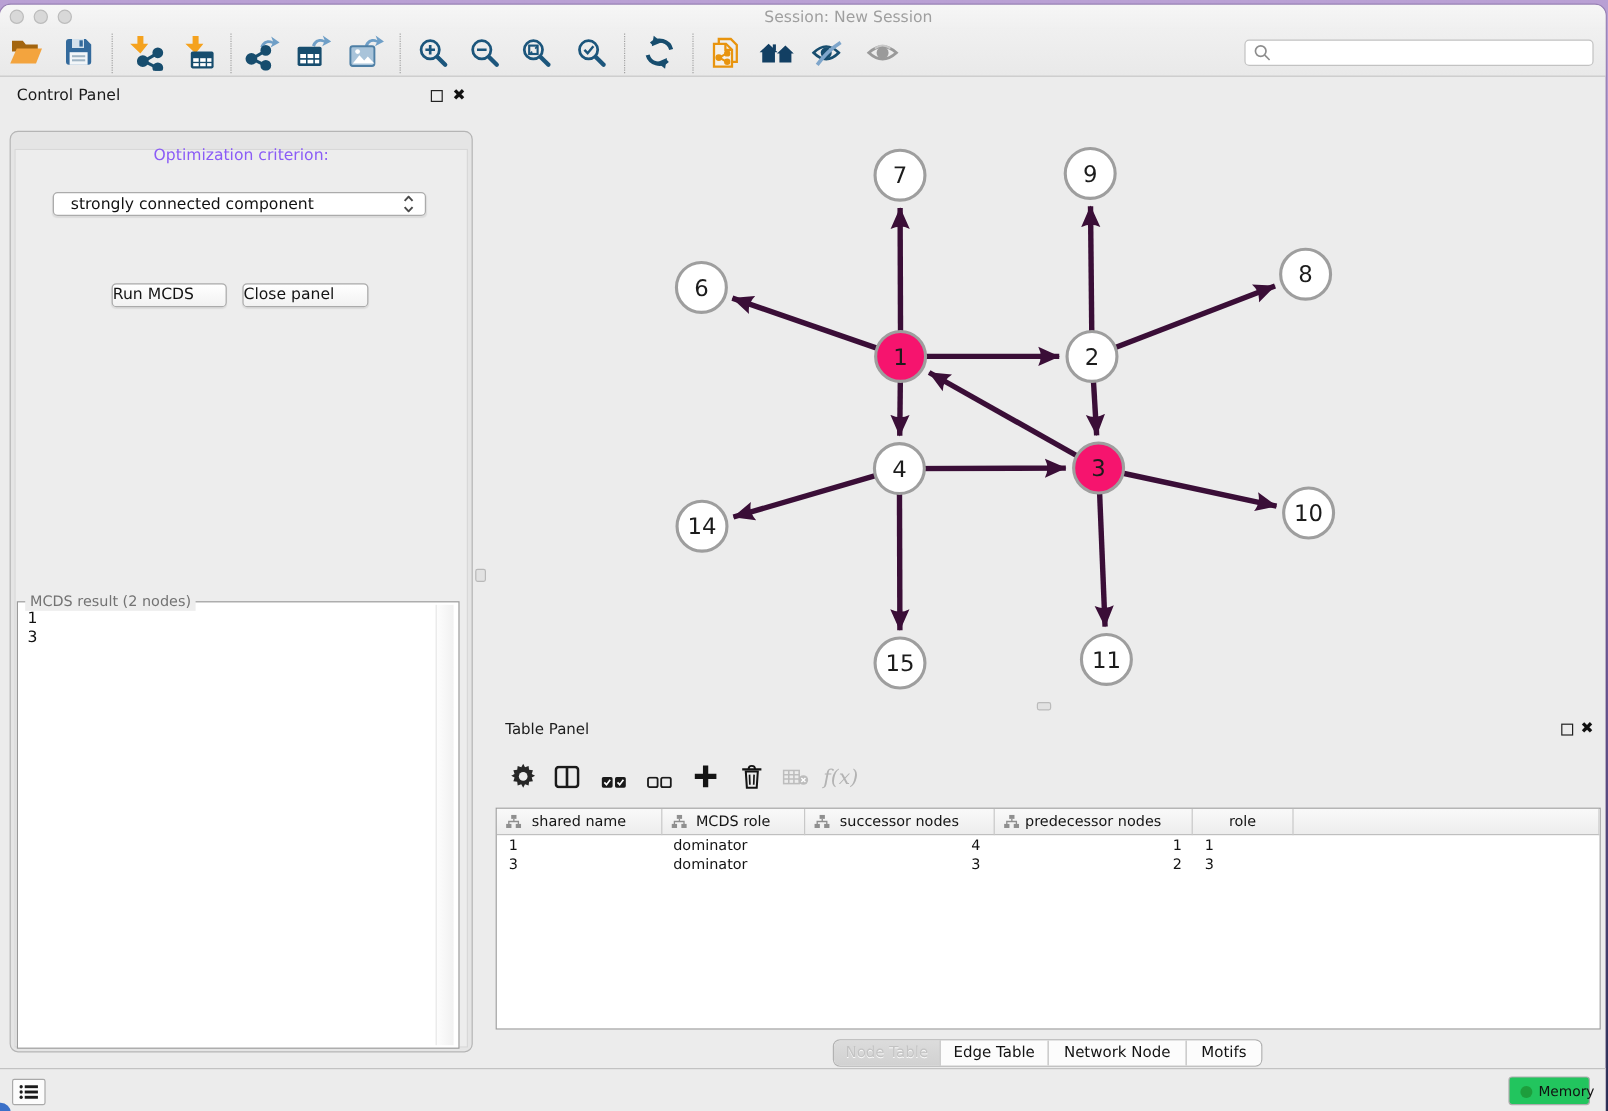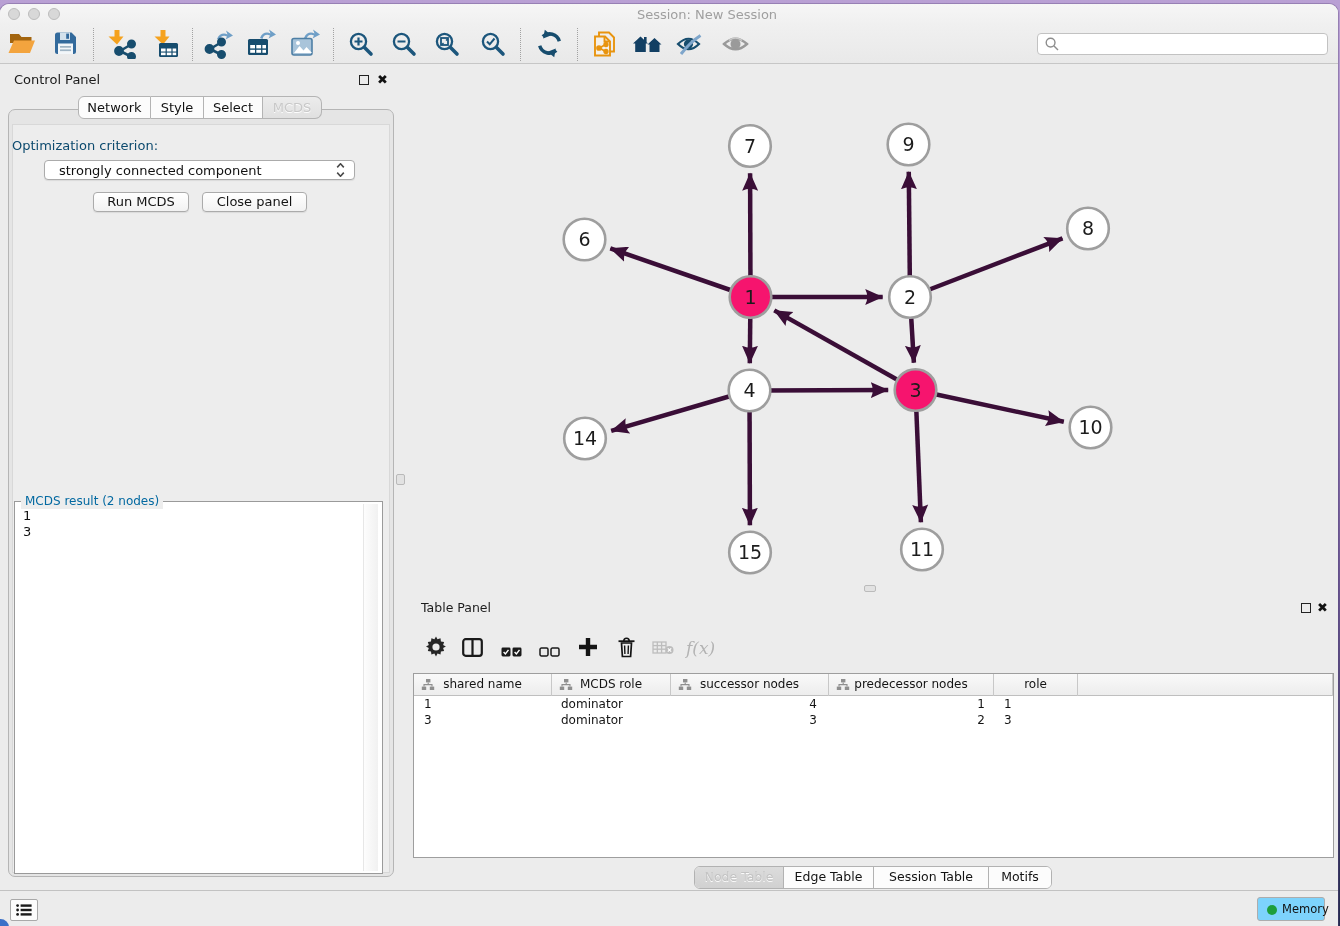--- a/index.html
+++ b/index.html
@@ -28,31 +28,31 @@
   .cp-tabs{left:78px;top:92px;height:23px;display:flex;z-index:3;}
   .cp-tab{box-sizing:border-box;height:23px;line-height:21px;text-align:center;font-size:13px;
     color:#131313;background:#fcfcfc;border:1px solid #b4b4b4;border-left:none;}
   .cp-tab.first{border-left:1px solid #b4b4b4;border-radius:6px 0 0 6px;}
   .cp-tab.sel{background:linear-gradient(#ececec,#e0e0e0);color:#c8c8c8;
     text-shadow:0 1px 0 rgba(255,255,255,.95);border-radius:0 7px 7px 0;}
   .tabpane{left:8px;top:105px;width:386px;height:768px;box-sizing:border-box;
     border:1px solid #b5b5b5;border-radius:7px;background:#e5e5e5;}
   .innerpane{left:12px;top:120px;width:378px;height:749px;box-sizing:border-box;
     background:#ededed;border:1px solid #d8d8d8;}
-  .opt-label{left:12px;top:134px;width:378px;font-size:13px;color:#0c4a6e;}
+  .opt-label{left:12px;top:118px;width:378px;text-align:center;font-size:13px;color:#8b5cf6;}
   .select{left:44px;top:156px;width:311px;height:20px;box-sizing:border-box;background:#fff;
     border:1px solid #ababab;border-radius:4px;box-shadow:0 1px 1px rgba(0,0,0,.08);}
   .select .val{position:absolute;left:14px;top:1px;font-size:13px;color:#111;line-height:17px;}
   .btn{position:absolute;height:20px;box-sizing:border-box;border:1px solid #ababab;border-radius:4px;
-    background:linear-gradient(#ffffff,#f2f2f2);font-size:13px;color:#141414;text-align:center;
-    line-height:18px;box-shadow:0 1px 1px rgba(0,0,0,.08);}
+    background:linear-gradient(#ffffff,#f2f2f2);font-size:13px;color:#141414;text-align:left;
+    line-height:18px;box-shadow:0 1px 1px rgba(0,0,0,.08);margin-top:44px;}
   .fieldset{left:14px;top:497px;width:369px;height:373px;box-sizing:border-box;
     border:1px solid #9a9a9a;background:#fff;}
   .fs-legend{position:absolute;left:6px;top:-8px;background:#ededed;padding:0 4px;
-    font-size:12px;color:#0369a1;line-height:15px;}
+    font-size:12px;color:#737373;line-height:15px;}
   .fs-items{position:absolute;left:8px;top:6px;font-size:13px;color:#111;line-height:16px;}
   .fs-scroll{position:absolute;right:4px;top:2px;bottom:2px;width:14px;
     background:linear-gradient(90deg,#fdfdfd,#f1f1f1);border-left:1px solid #e7e7e7;}
   .vsplit-handle{left:396px;top:470px;width:9px;height:11px;background:#e2e2e2;
     border:1px solid #b9b9b9;border-radius:2px;box-sizing:border-box;}
   
   .netwin{left:405px;top:61px;width:933px;height:523px;box-sizing:border-box;
     border:1px solid #9c9c9c;border-left-color:#7d9cc9;background:#fff;}
   .net-titlebar{position:absolute;left:0;top:0;right:0;height:21px;
     background:linear-gradient(#f9f9f9,#d7d7d7);border-bottom:1px solid #a8a8a8;}
@@ -79,21 +79,21 @@
     color:#131313;background:#fcfcfc;border-right:1px solid #b2b2b2;}
   .btab:last-child{border-right:none;}
   .btab.sel{background:linear-gradient(#dcdcdc,#d1d1d1);color:#c3c3c3;
     text-shadow:0 1px 0 rgba(255,255,255,.9);}
   
   .statusbar{left:0;top:886px;width:1338px;height:36px;background:#ececec;
     border-top:1px solid #c2c2c2;box-sizing:border-box;}
   .listbtn{position:absolute;left:10px;top:8px;width:28px;height:22px;box-sizing:border-box;
     border:1px solid #a9a9a9;border-radius:2px;background:#fcfcfc;}
   .membtn{position:absolute;left:1257px;top:6px;width:68px;height:24px;box-sizing:border-box;
-    border:1px solid #adadad;border-radius:3px;background:#7dd3fc;}
+    border:1px solid #adadad;border-radius:3px;background:#22c55e;}
   .memdot{position:absolute;left:9px;top:7px;width:10px;height:10px;border-radius:50%;background:#1d9e3c;}
   .memlabel{position:absolute;left:24px;top:4px;font-size:11.5px;color:#111;}
   .bluearc{left:-8px;top:915px;width:17px;height:17px;border-radius:50%;background:#3a70c8;}
 </style>
 </head>
 <body>
 
 <div class="screen">
 <div class="app">
 
@@ -269,26 +269,20 @@
         <line x1="9" y1="9" x2="13" y2="13" stroke="#8d8d8d" stroke-width="1.4"></line>
       </svg>
       <span style="position:absolute;left:26px;top:3px;font-size:12px;color:#333;"></span>
     </div>
   </div>
 
   <div class="abs cp-title">Control Panel</div>
   <div class="abs float-btn" style="left:359px;top:71px;"></div>
   <div class="abs x-btn" style="left:377px;top:70px;">✖</div>
 
-  <div class="abs cp-tabs">
-    <div class="cp-tab first" style="width:73px;">Network</div>
-    <div class="cp-tab" style="width:53px;">Style</div>
-    <div class="cp-tab" style="width:59px;">Select</div>
-    <div class="cp-tab sel" style="width:59px;">MCDS</div>
-  </div>
 
   <div class="abs tabpane"></div>
   <div class="abs innerpane"></div>
 
   <div class="abs opt-label">Optimization criterion:</div>
 
   <div class="abs select">
     <span class="val">strongly connected component</span>
     <svg width="9" height="14" viewBox="0 0 9 14" style="position:absolute;right:9px;top:2px;">
       <path d="M1.2 4.4 L4.5 0.8 7.8 4.4" fill="none" stroke="#4a4a4a" stroke-width="1.6"></path>
@@ -480,21 +474,21 @@
             <div class="td" style="width: 158px; text-align: right; padding-left: 0px; padding-right: 12px; box-sizing: border-box;">3</div>
             <div class="td" style="width: 165px; text-align: right; padding-left: 0px; padding-right: 9px; box-sizing: border-box;">2</div>
             <div class="td" style="width: 84px; text-align: left; padding-left: 10px; padding-right: 0px; box-sizing: border-box;">3</div>
           </div>
         </div>
   </div>
 
   <div class="abs bottabs">
     <div class="btab sel" style="width:89px;">Node Table</div>
     <div class="btab" style="width:90px;">Edge Table</div>
-    <div class="btab" style="width:115px;">Session Table</div>
+    <div class="btab" style="width:115px;">Network Node</div>
     <div class="btab" style="width:62px;">Motifs</div>
   </div>
 
   <div class="abs statusbar">
     <div class="listbtn">
       <svg width="16" height="12" viewBox="0 0 16 12" style="position:absolute;left:5px;top:4px;">
         <g fill="#1a1a1a">
           <circle cx="1.6" cy="1.6" r="1.4"></circle>
               <rect x="4.6" y="0.4" width="11" height="2.4"></rect>
           <circle cx="1.6" cy="6" r="1.4"></circle>

